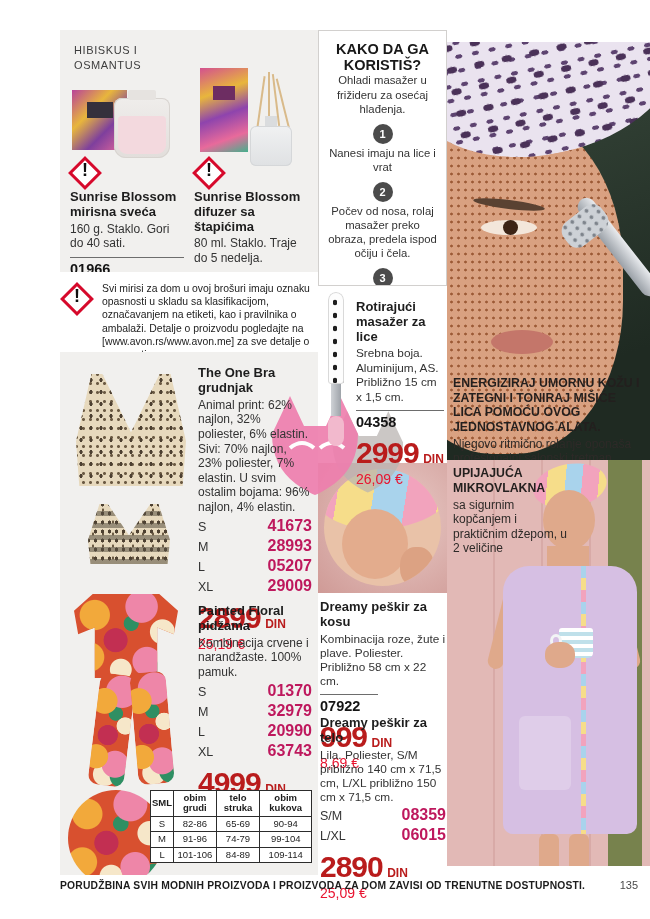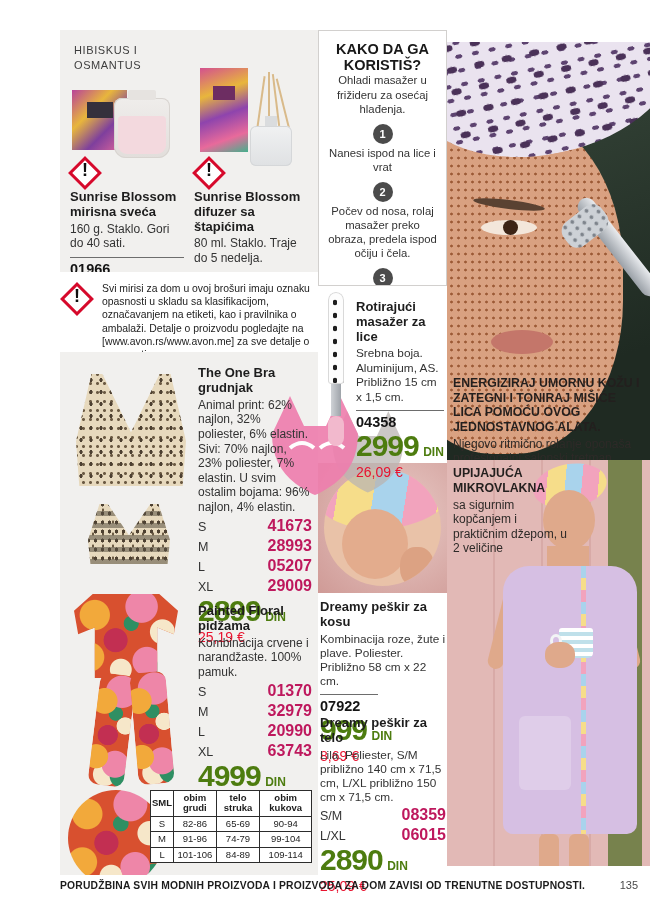--- a/index.html
+++ b/index.html
@@ -38,21 +38,21 @@
   
   .hazard { width:34px; height:34px; position:relative; flex:0 0 auto; }
   .hazard .dia { position:absolute; left:5px; top:5px; width:24px; height:24px; background:#fff; border:3px solid #d6092b; transform:rotate(45deg); }
   .hazard .ex { position:absolute; left:0; top:4px; width:34px; text-align:center; font-weight:bold; font-size:18px; color:#101010; }
   .pimg .hazard { position:absolute; left:-2px; bottom:-4px; }
 
   .pname { font-weight:bold; font-size:13px; line-height:1.14; color:#1d1d1d; margin-top:4px; }
   .pdesc { font-size:12px; line-height:1.22; color:#333; margin-top:2px; }
   .rule { border-top:1px solid #6d6d6d; margin-top:6px; }
   .pcode { font-weight:bold; font-size:14.5px; color:#141414; margin-top:3px; }
-  .price { color:#4d7c0f; margin-top:1px; line-height:1; }
+  .price { color:#b91c1c; margin-top:8px; line-height:1; }
   .price .num { font-weight:bold; font-size:30px; letter-spacing:-1px; }
   .price .din { font-weight:bold; font-size:12px; }
   .eur { color:#e8132f; font-size:14px; margin-top:3px; }
 
   
   #hazard-note { position:absolute; left:60px; top:282px; width:260px; display:flex; gap:8px; align-items:flex-start; }
   #hazard-note .txt { font-size:10.4px; line-height:1.27; color:#222; }
 
   
   .z2 { position:relative; z-index:2; }
@@ -317,21 +317,21 @@
       </tr>
 
     </tbody>
       </table>
   </div>
 
   <div id="kako-panel">
     <div class="ttl">KAKO DA GA KORISTIŠ?</div>
     <div class="intro">Ohladi masažer u frižideru za osećaj hlađenja.</div>
     <div class="stepnum">1</div>
-    <div class="steptxt">Nanesi ispod na lice i vrat</div>
+    <div class="steptxt">Nanesi imaju na lice i vrat</div>
     <div class="stepnum">2</div>
     <div class="steptxt">Počev od nosa, rolaj masažer preko obraza, predela ispod očiju i čela.</div>
     <div class="stepnum">3</div>
 
   </div>
 
   <div id="massager-section">
     <div id="mass-img" class="z2">
       <div class="mass-handle"></div>
       <div class="mass-mid"></div>

